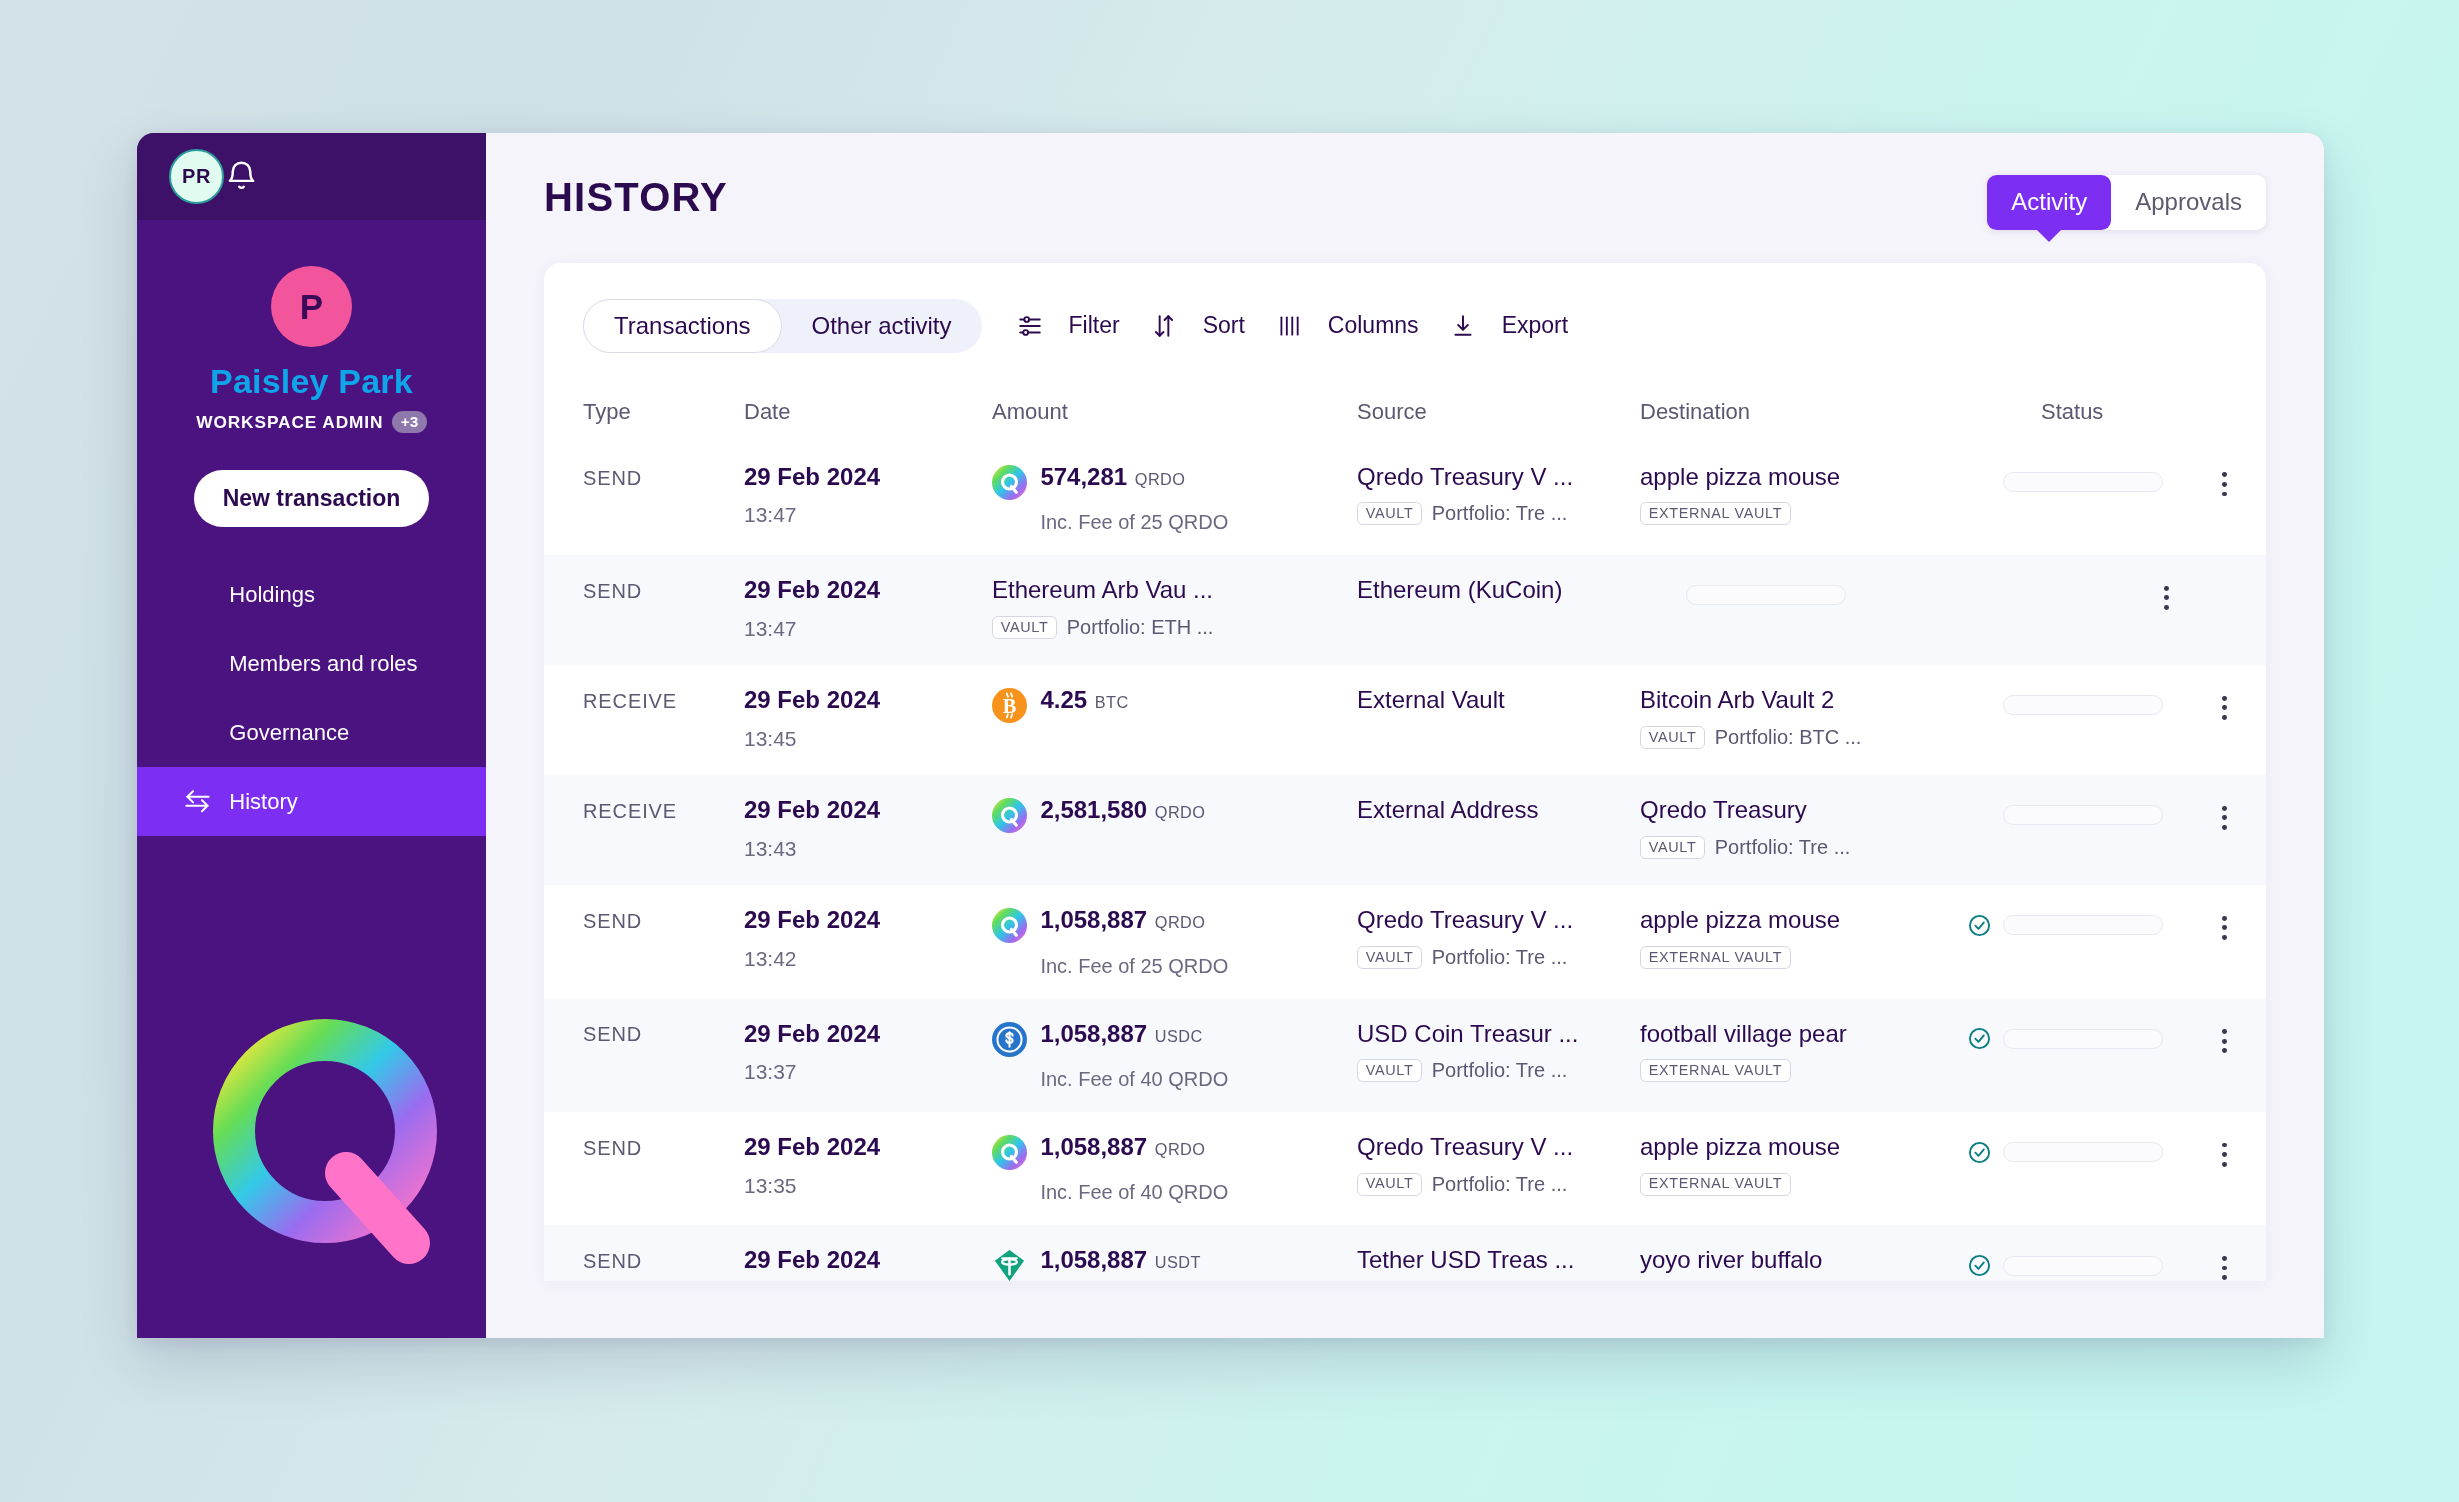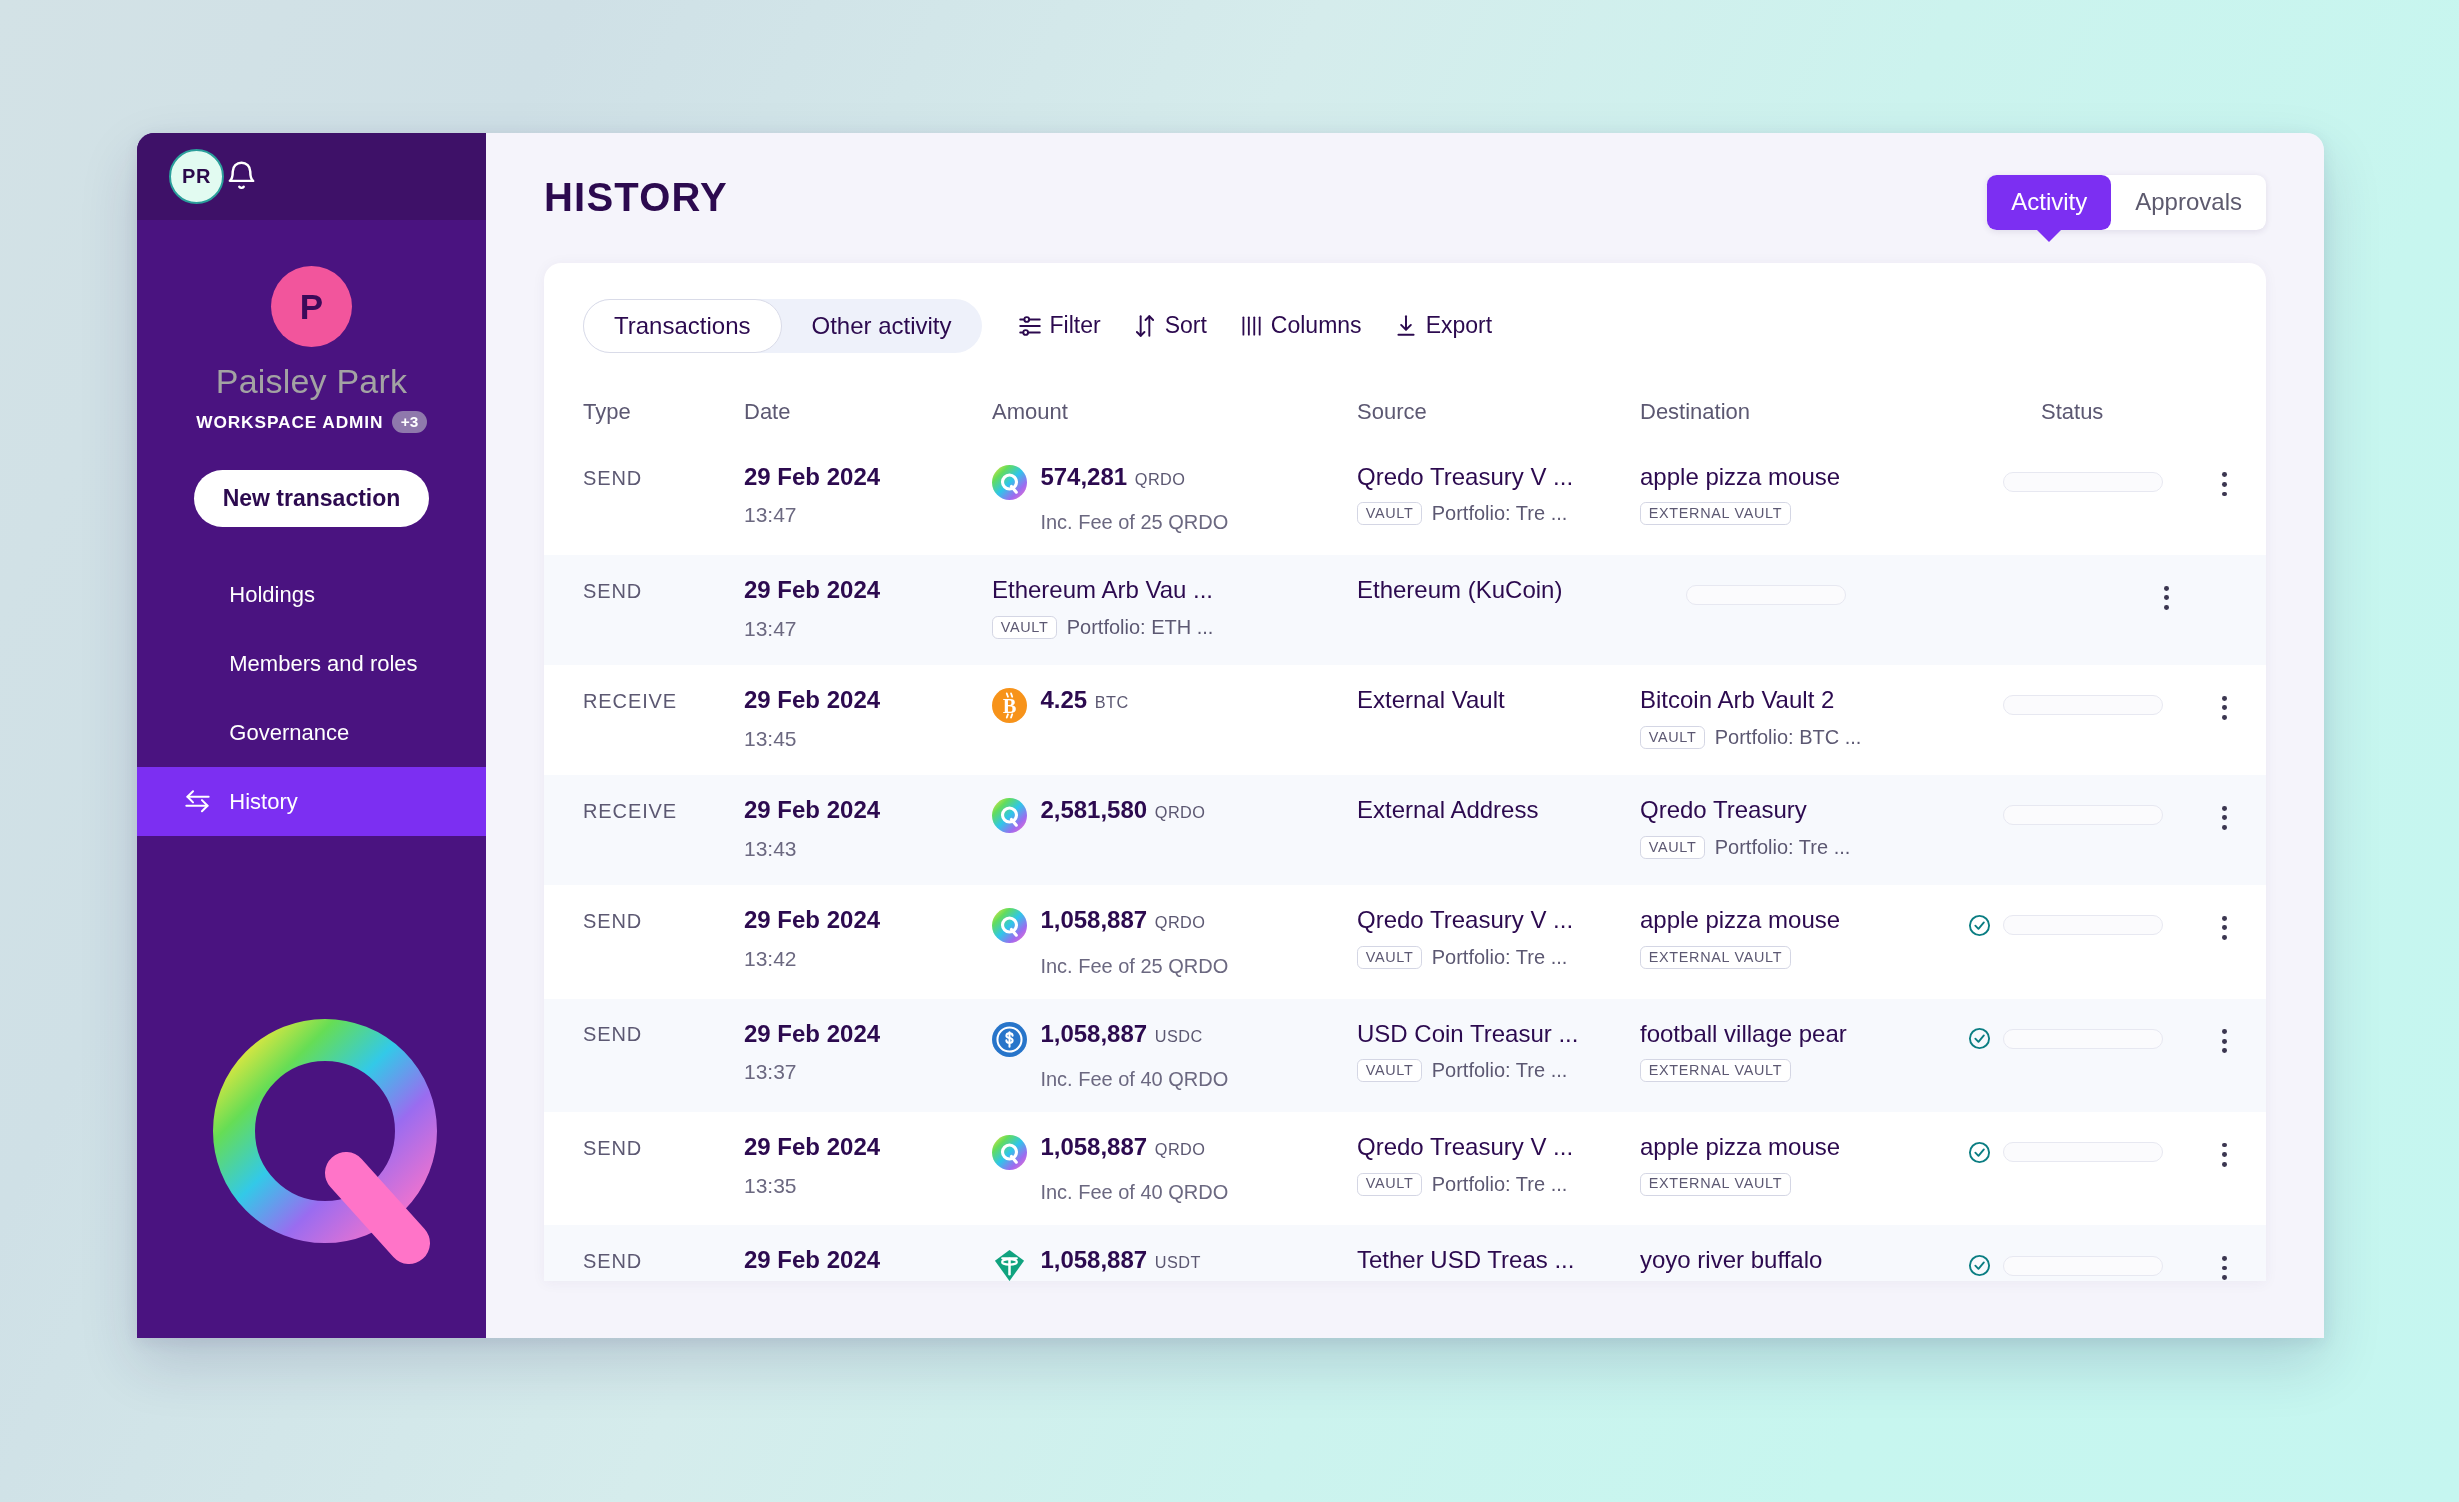--- a/index.html
+++ b/index.html
@@ -60,21 +60,21 @@
   .p-circle {
     width: 81px; height: 81px;
     border-radius: 50%;
     background: #f2559c;
     margin: 0 auto;
     display: flex; align-items: center; justify-content: center;
     font-size: 35px; font-weight: bold; color: #3b0a59;
   }
   .p-name {
     margin-top: 15.4px;
-    font-size: 34px; font-weight: normal; color: #a3a3a3;
+    font-size: 34px; font-weight: bold; color: #0ea5e9;
     letter-spacing: 0.2px;
   }
   .p-role-wrap {
     margin-top: 9.6px;
     display: flex; align-items: center; justify-content: center; gap: 8.6px;
   }
   .p-role {
     font-size: 17.3px; font-weight: bold; color: #ffffff;
     letter-spacing: 0.9px;
   }
@@ -228,21 +228,21 @@
     cursor: pointer;
   }
 
   .tool-actions {
     display: flex;
     align-items: center;
     margin-left: 35px;
     gap: 31px;
   }
   .tool-btn {
-    display: flex; align-items: center; gap: 7px;
+    display: flex; align-items: center; gap: 26px;
     font-size: 23px; color: #2c0a4f;
     cursor: pointer;
   }
   .tool-ico { width: 26px; height: 26px; flex: 0 0 26px; color: #2c0a4f; }
 
   
   .tbl { width: 100%; margin-top: 29px; }
   .thead, .trow {
     display: grid;
     grid-template-columns: 161px 248px 365px 283px 317px 1fr 58px;

